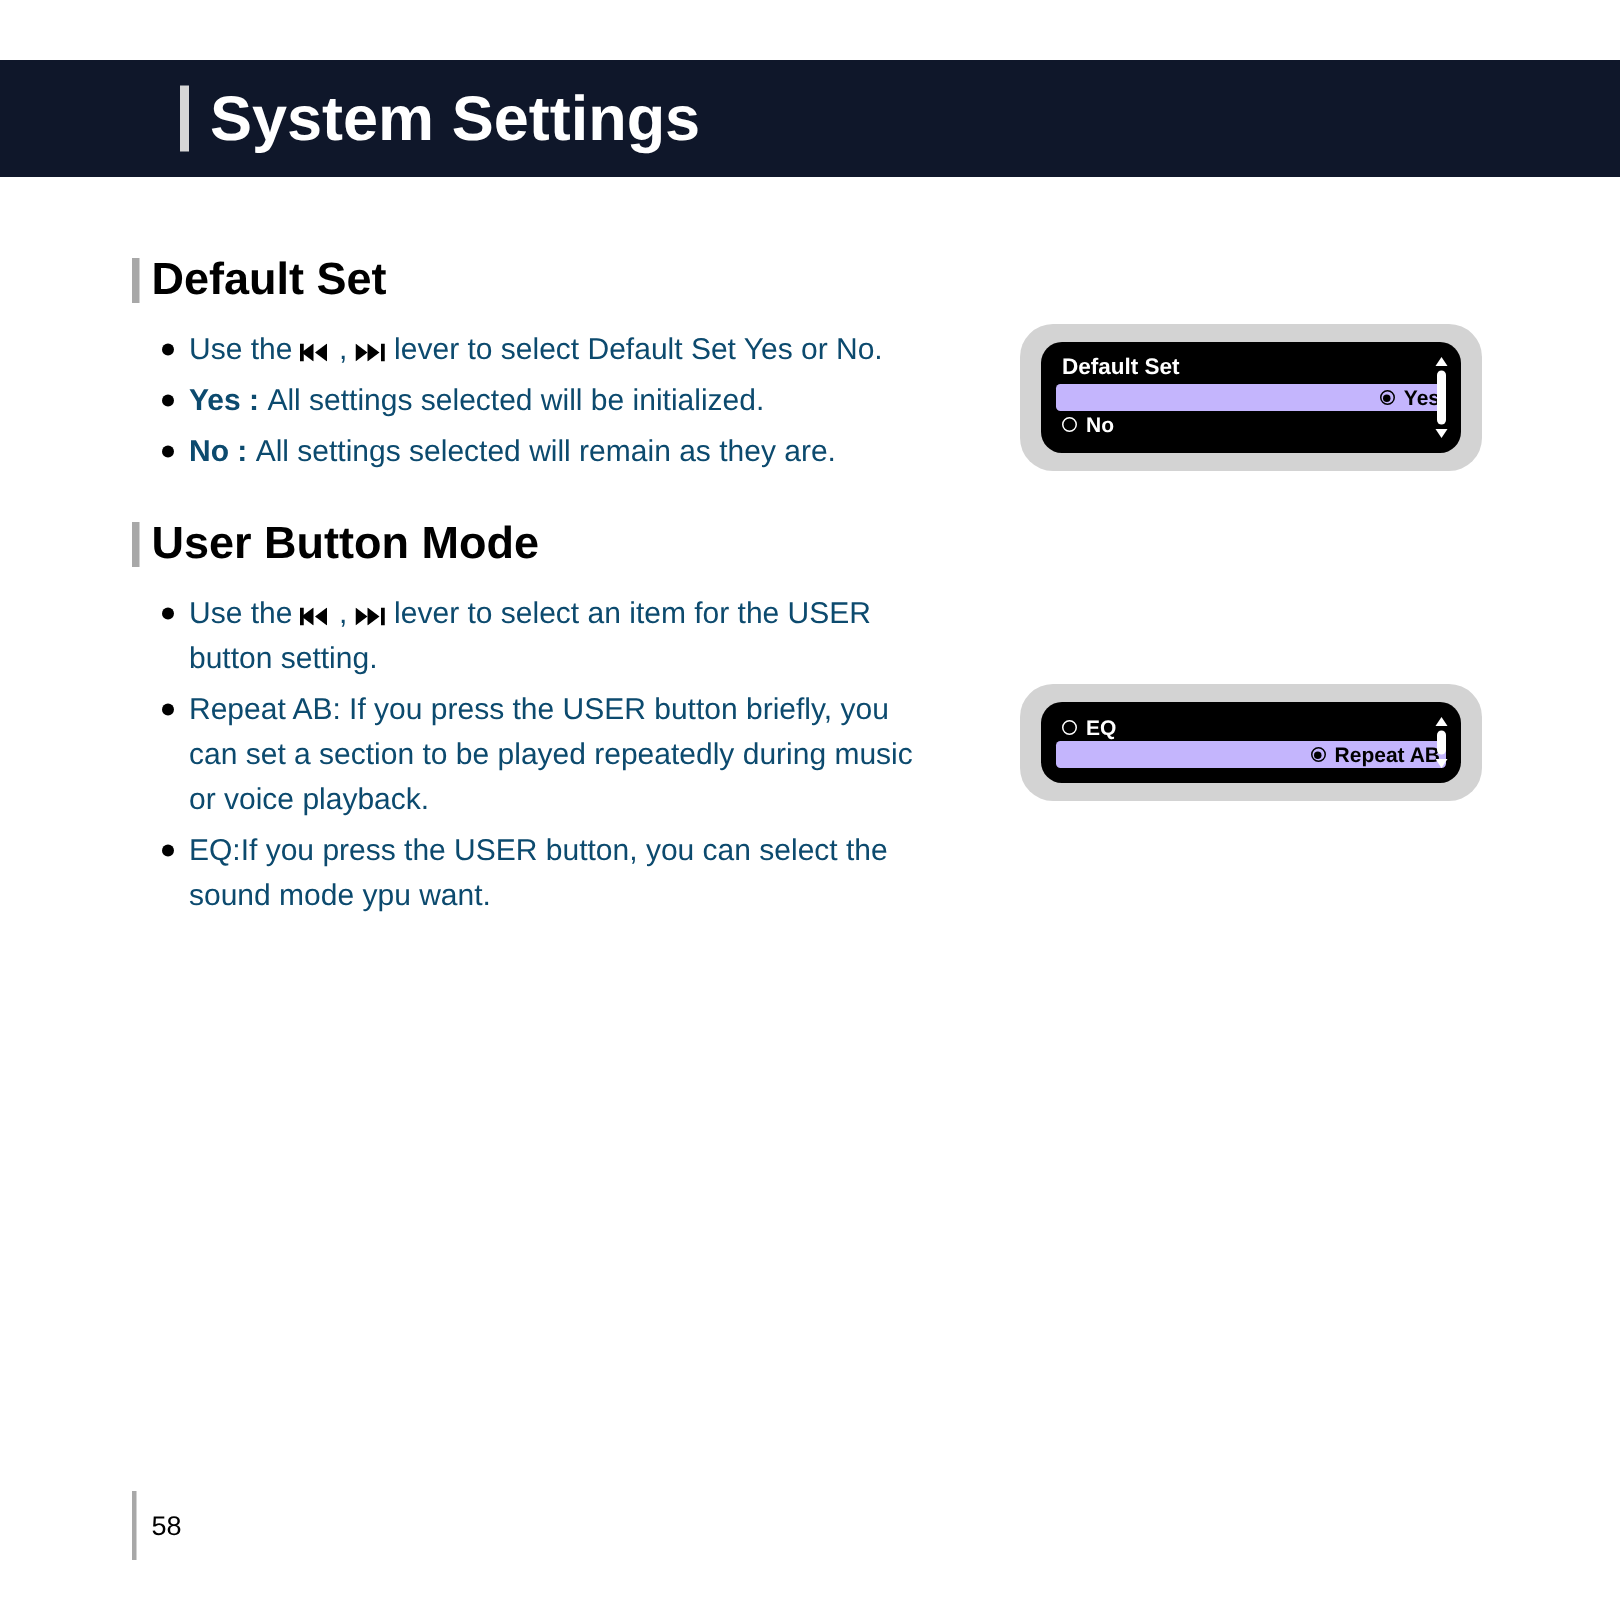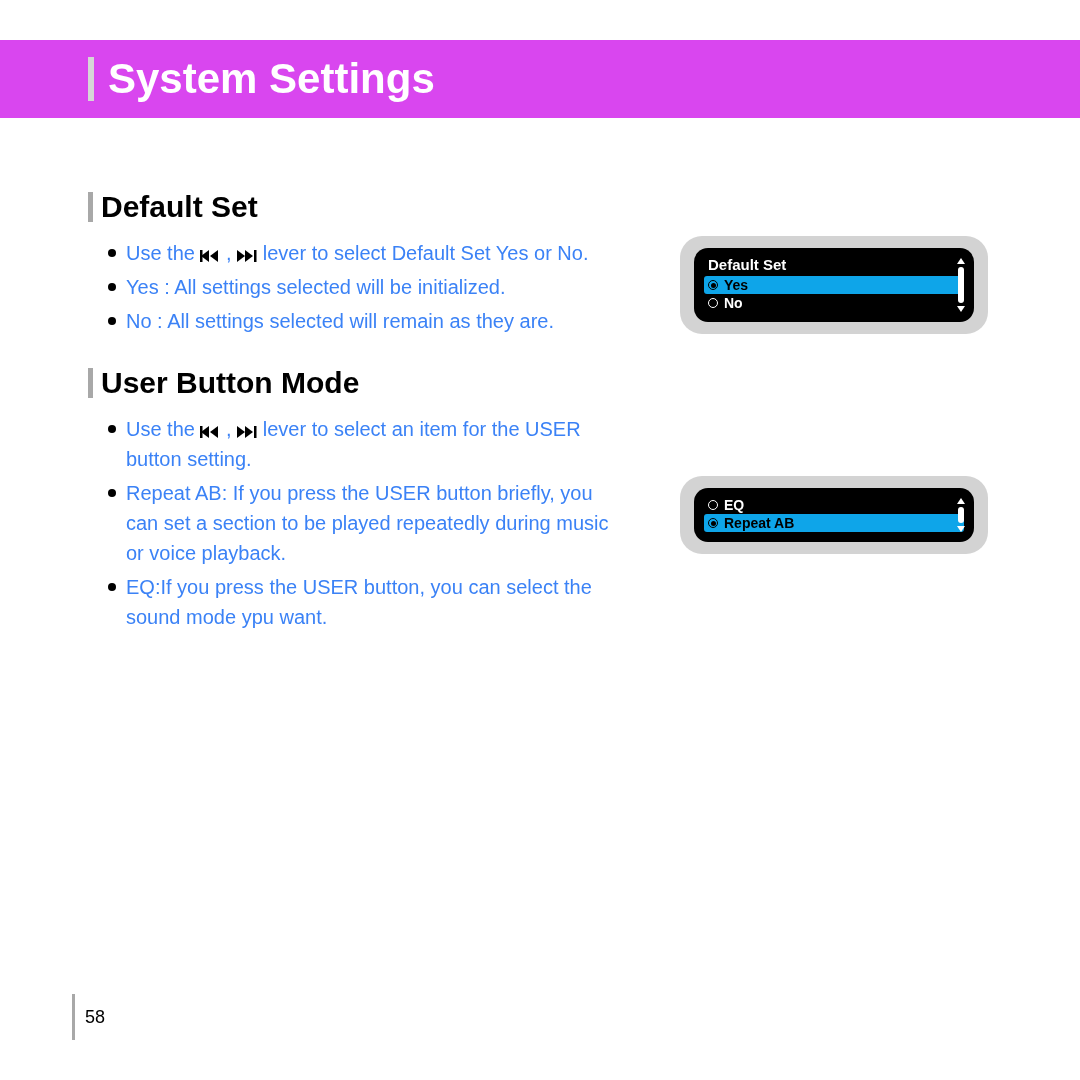--- a/index.html
+++ b/index.html
@@ -10,39 +10,40 @@
     background: #ffffff;
     color: #000;
     position: relative;
   }
   .header-band {
     position: absolute;
     top: 40px;
     left: 0;
     width: 100%;
     height: 78px;
-    background: #d946ef;
-    display: flex;
-    align-items: center;
+    background: #0f172a;
+    display: flex;
+    align-items: center;
+    padding-left: 32px;
   }
   .header-pipe {
     width: 6px;
     height: 44px;
     background: #d6d6d6;
     margin-left: 88px;
     margin-right: 14px;
   }
   .header-title {
     color: #ffffff;
     font-size: 42px;
     font-weight: bold;
   }
   .content {
     position: absolute;
-    top: 166px;
+    top: 146px;
     left: 88px;
     width: 900px;
   }
   .section {
     margin-top: 24px;
     margin-bottom: 30px;
     position: relative;
   }
   .sec-h {
     display: flex;
@@ -56,42 +57,42 @@
     margin-right: 8px;
   }
   .sec-title {
     font-size: 30px;
     font-weight: bold;
     color: #000;
   }
   .bullets {
     font-size: 20px;
     line-height: 1.5;
-    color: #3b82f6;
+    color: #0c4a6e;
     margin-left: 20px;
     max-width: 520px;
   }
   .bullets.full { max-width: 880px; }
   .li {
     position: relative;
     padding-left: 18px;
     margin-bottom: 4px;
   }
   .li::before {
     content: "";
     position: absolute;
     left: 0;
     top: 0.55em;
     width: 8px;
     height: 8px;
     background: #000;
     border-radius: 50%;
   }
   .icon-inline svg { vertical-align: -2px; }
-  .bold { font-weight: normal; }
+  .bold { font-weight: bold; }
 
   .device {
     position: absolute;
     right: 0;
     background: #d3d3d3;
     border-radius: 22px;
     padding: 12px 14px;
   }
   .device-screen {
     background: #000;
@@ -108,22 +109,23 @@
     margin-left: 4px;
     margin-bottom: 3px;
   }
   .scrn-row {
     display: flex;
     align-items: center;
     padding: 1px 4px;
     border-radius: 3px;
   }
   .scrn-row.selected {
-    background: #0ea5e9;
+    background: #c4b5fd;
     color: #000;
+    justify-content: flex-end;
   }
   .radio {
     width: 10px;
     height: 10px;
     border: 1.5px solid currentColor;
     border-radius: 50%;
     margin-right: 6px;
     display: inline-flex;
     align-items: center;
     justify-content: center;
@@ -156,21 +158,21 @@
   .sb-dn { border-top: 6px solid #fff; }
   .sb-track {
     flex: 1;
     width: 6px;
     background: #fff;
     border-radius: 3px;
     margin: 3px 0;
   }
   .page-num {
     position: absolute;
-    left: 72px;
+    left: 88px;
     bottom: 40px;
     font-size: 18px;
     display: flex;
     align-items: center;
   }
   .pn-pipe {
     width: 3px;
     height: 46px;
     background: #a8a8a8;
     margin-right: 10px;

